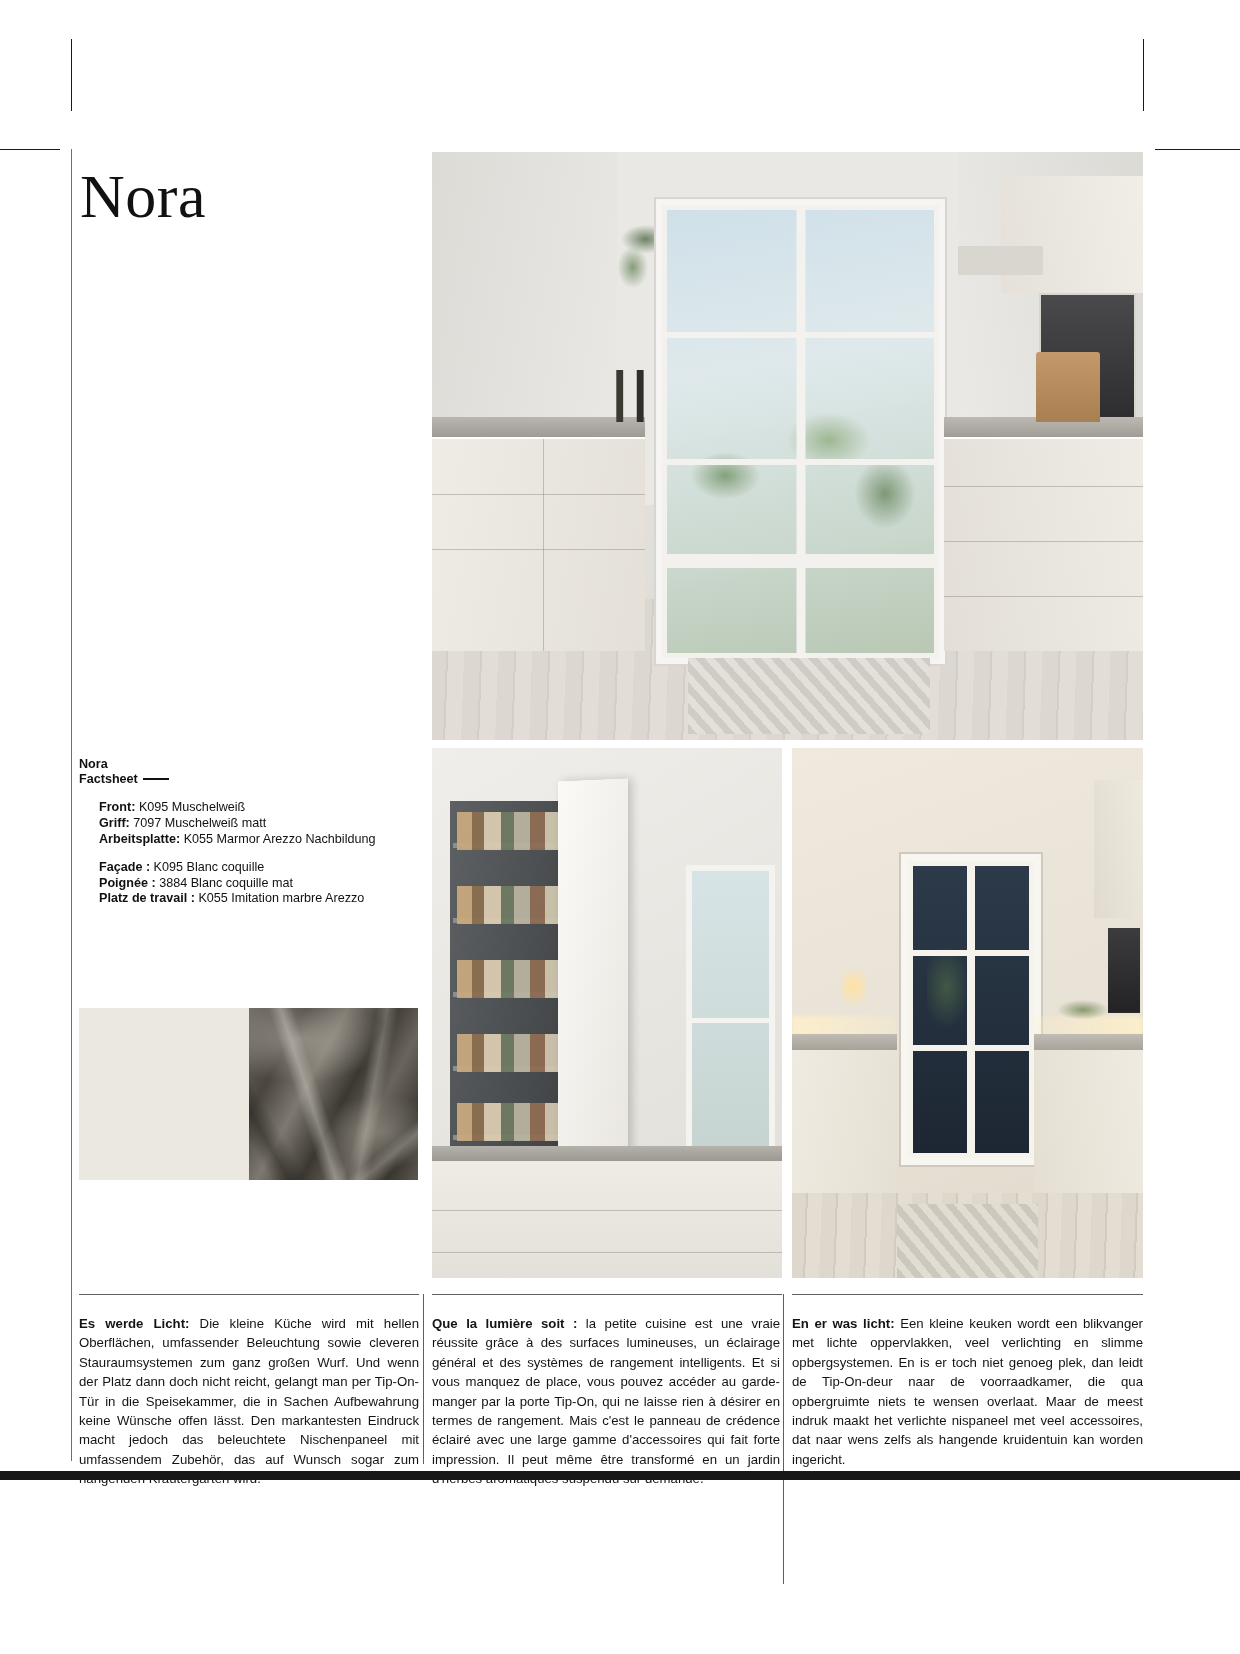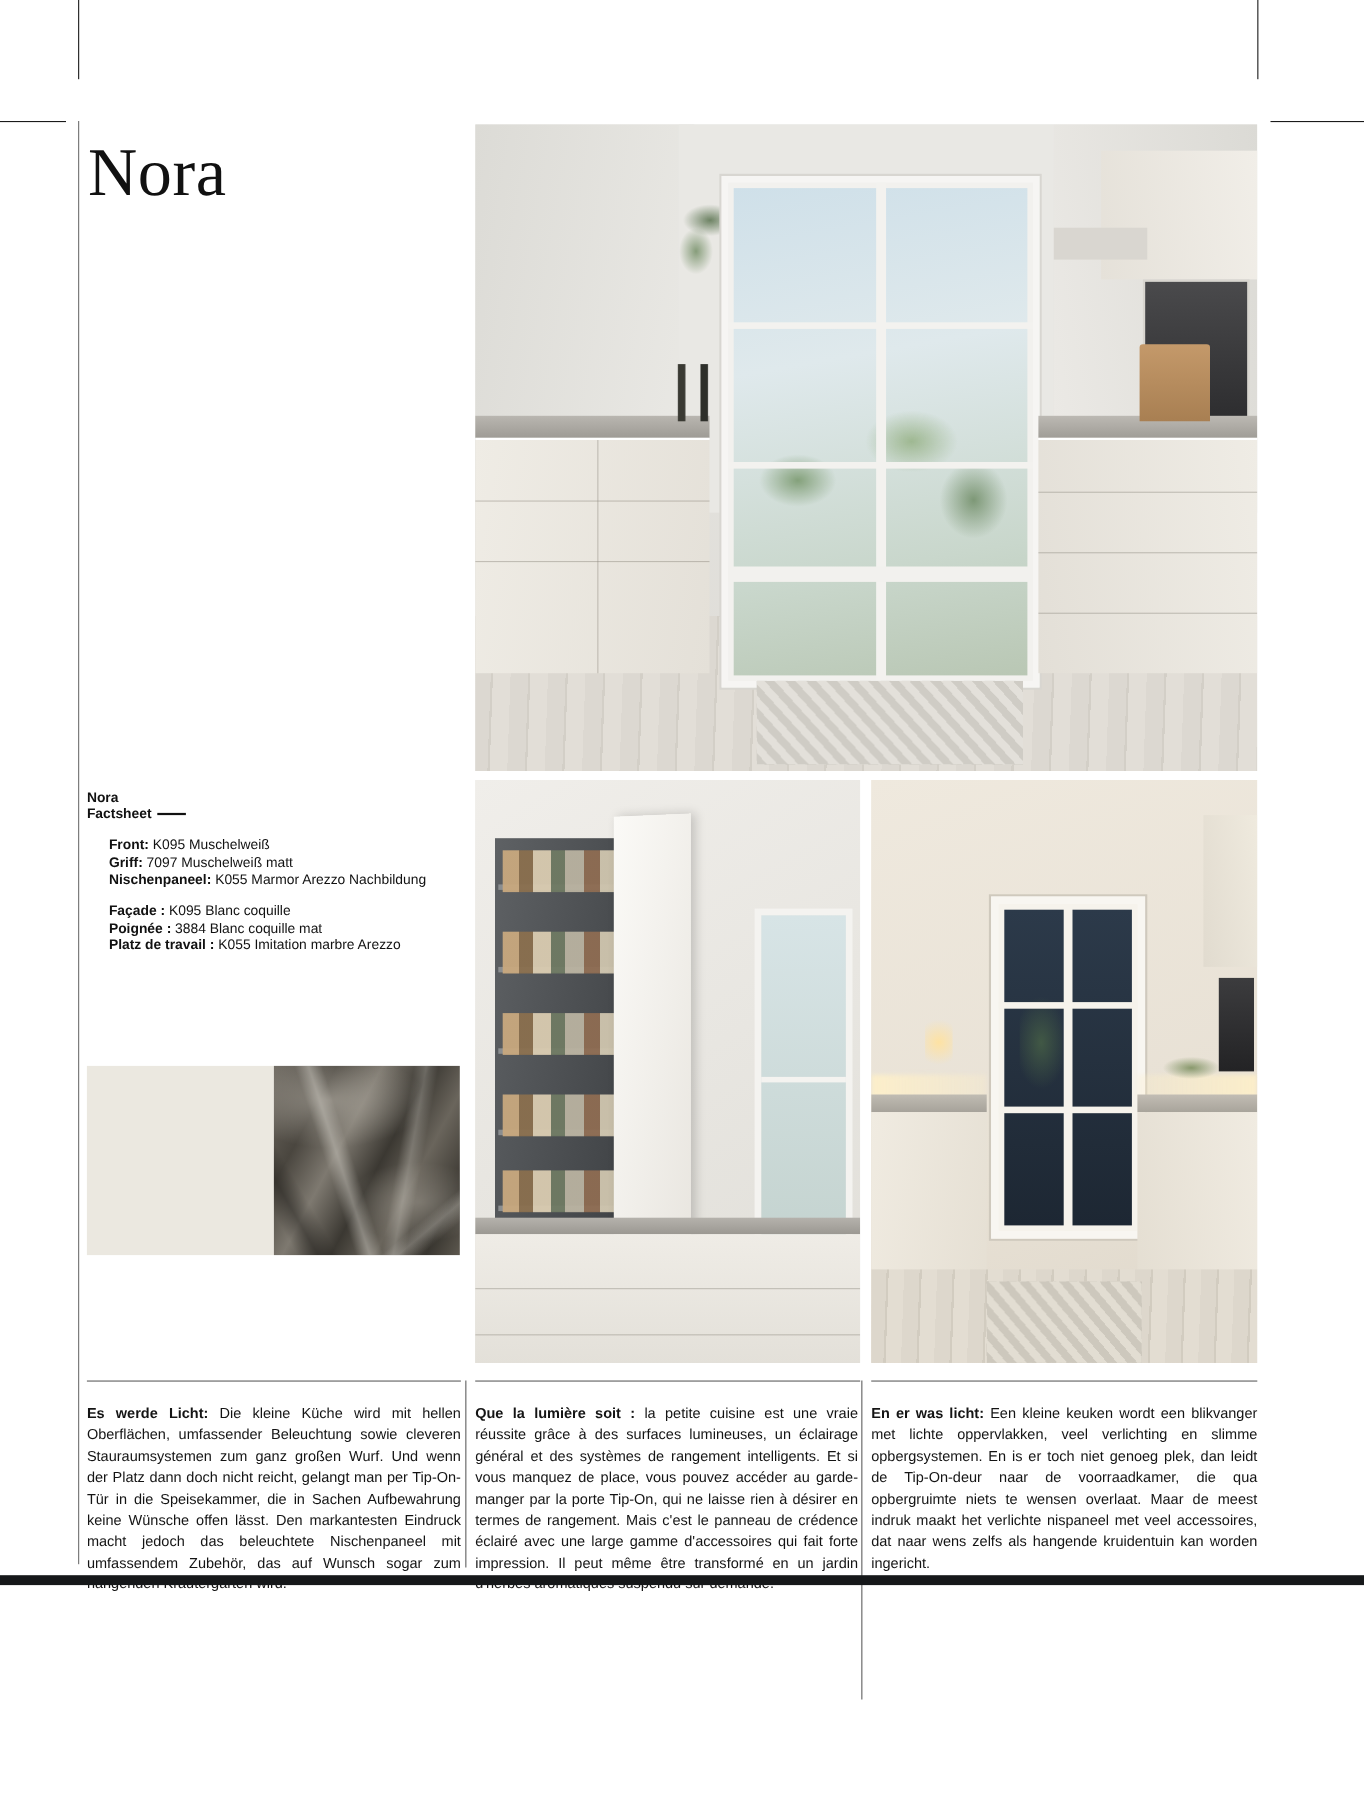--- a/index.html
+++ b/index.html
@@ -13,20 +13,21 @@
     position: relative;
     font-family: "Liberation Sans", sans-serif;
     color: #1a1a1a;
     overflow: hidden;
   }
 
   
   .page {
     position: absolute;
     inset: 0;
+    margin-top: 39px;
   }
   .crop-line {
     position: absolute;
     background: #1a1a1a;
   }
   .crop-top-left-v  { left: 71px;  top: 0;     width: 1px; height: 72px; }
   .crop-top-right-v { left: 1143px;top: 0;     width: 1px; height: 72px; }
   .crop-top-left-h  { left: 0;     top: 110px; width: 60px; height: 1px; }
   .crop-top-right-h { left: 1155px;top: 110px; width: 85px; height: 1px; }
 
@@ -378,21 +379,21 @@
       <div class="fs-head">
         <div>Nora</div>
         <div>
           <span>Factsheet</span><span class="dash"></span>
         </div>
       </div>
 
       <div class="fs-block">
         <p><span class="fs-label">Front:</span> <span>K095 Muschelweiß</span></p>
         <p><span class="fs-label">Griff:</span> <span>7097 Muschelweiß matt</span></p>
-        <p><span class="fs-label">Nischenpaneel:</span> <span>K055 Marmor Arezzo Nachbildung</span></p>
+        <p><span class="fs-label">Arbeitsplatte:</span> <span>K055 Marmor Arezzo Nachbildung</span></p>
       </div>
 
       <div class="fs-block">
         <p><span class="fs-label">Façade :</span> <span>K095 Blanc coquille</span></p>
         <p><span class="fs-label">Poignée :</span> <span>3884 Blanc coquille mat</span></p>
         <p><span class="fs-label">Platz de travail :</span> <span>K055 Imitation marbre Arezzo</span></p>
       </div>
 
     </div>
 

